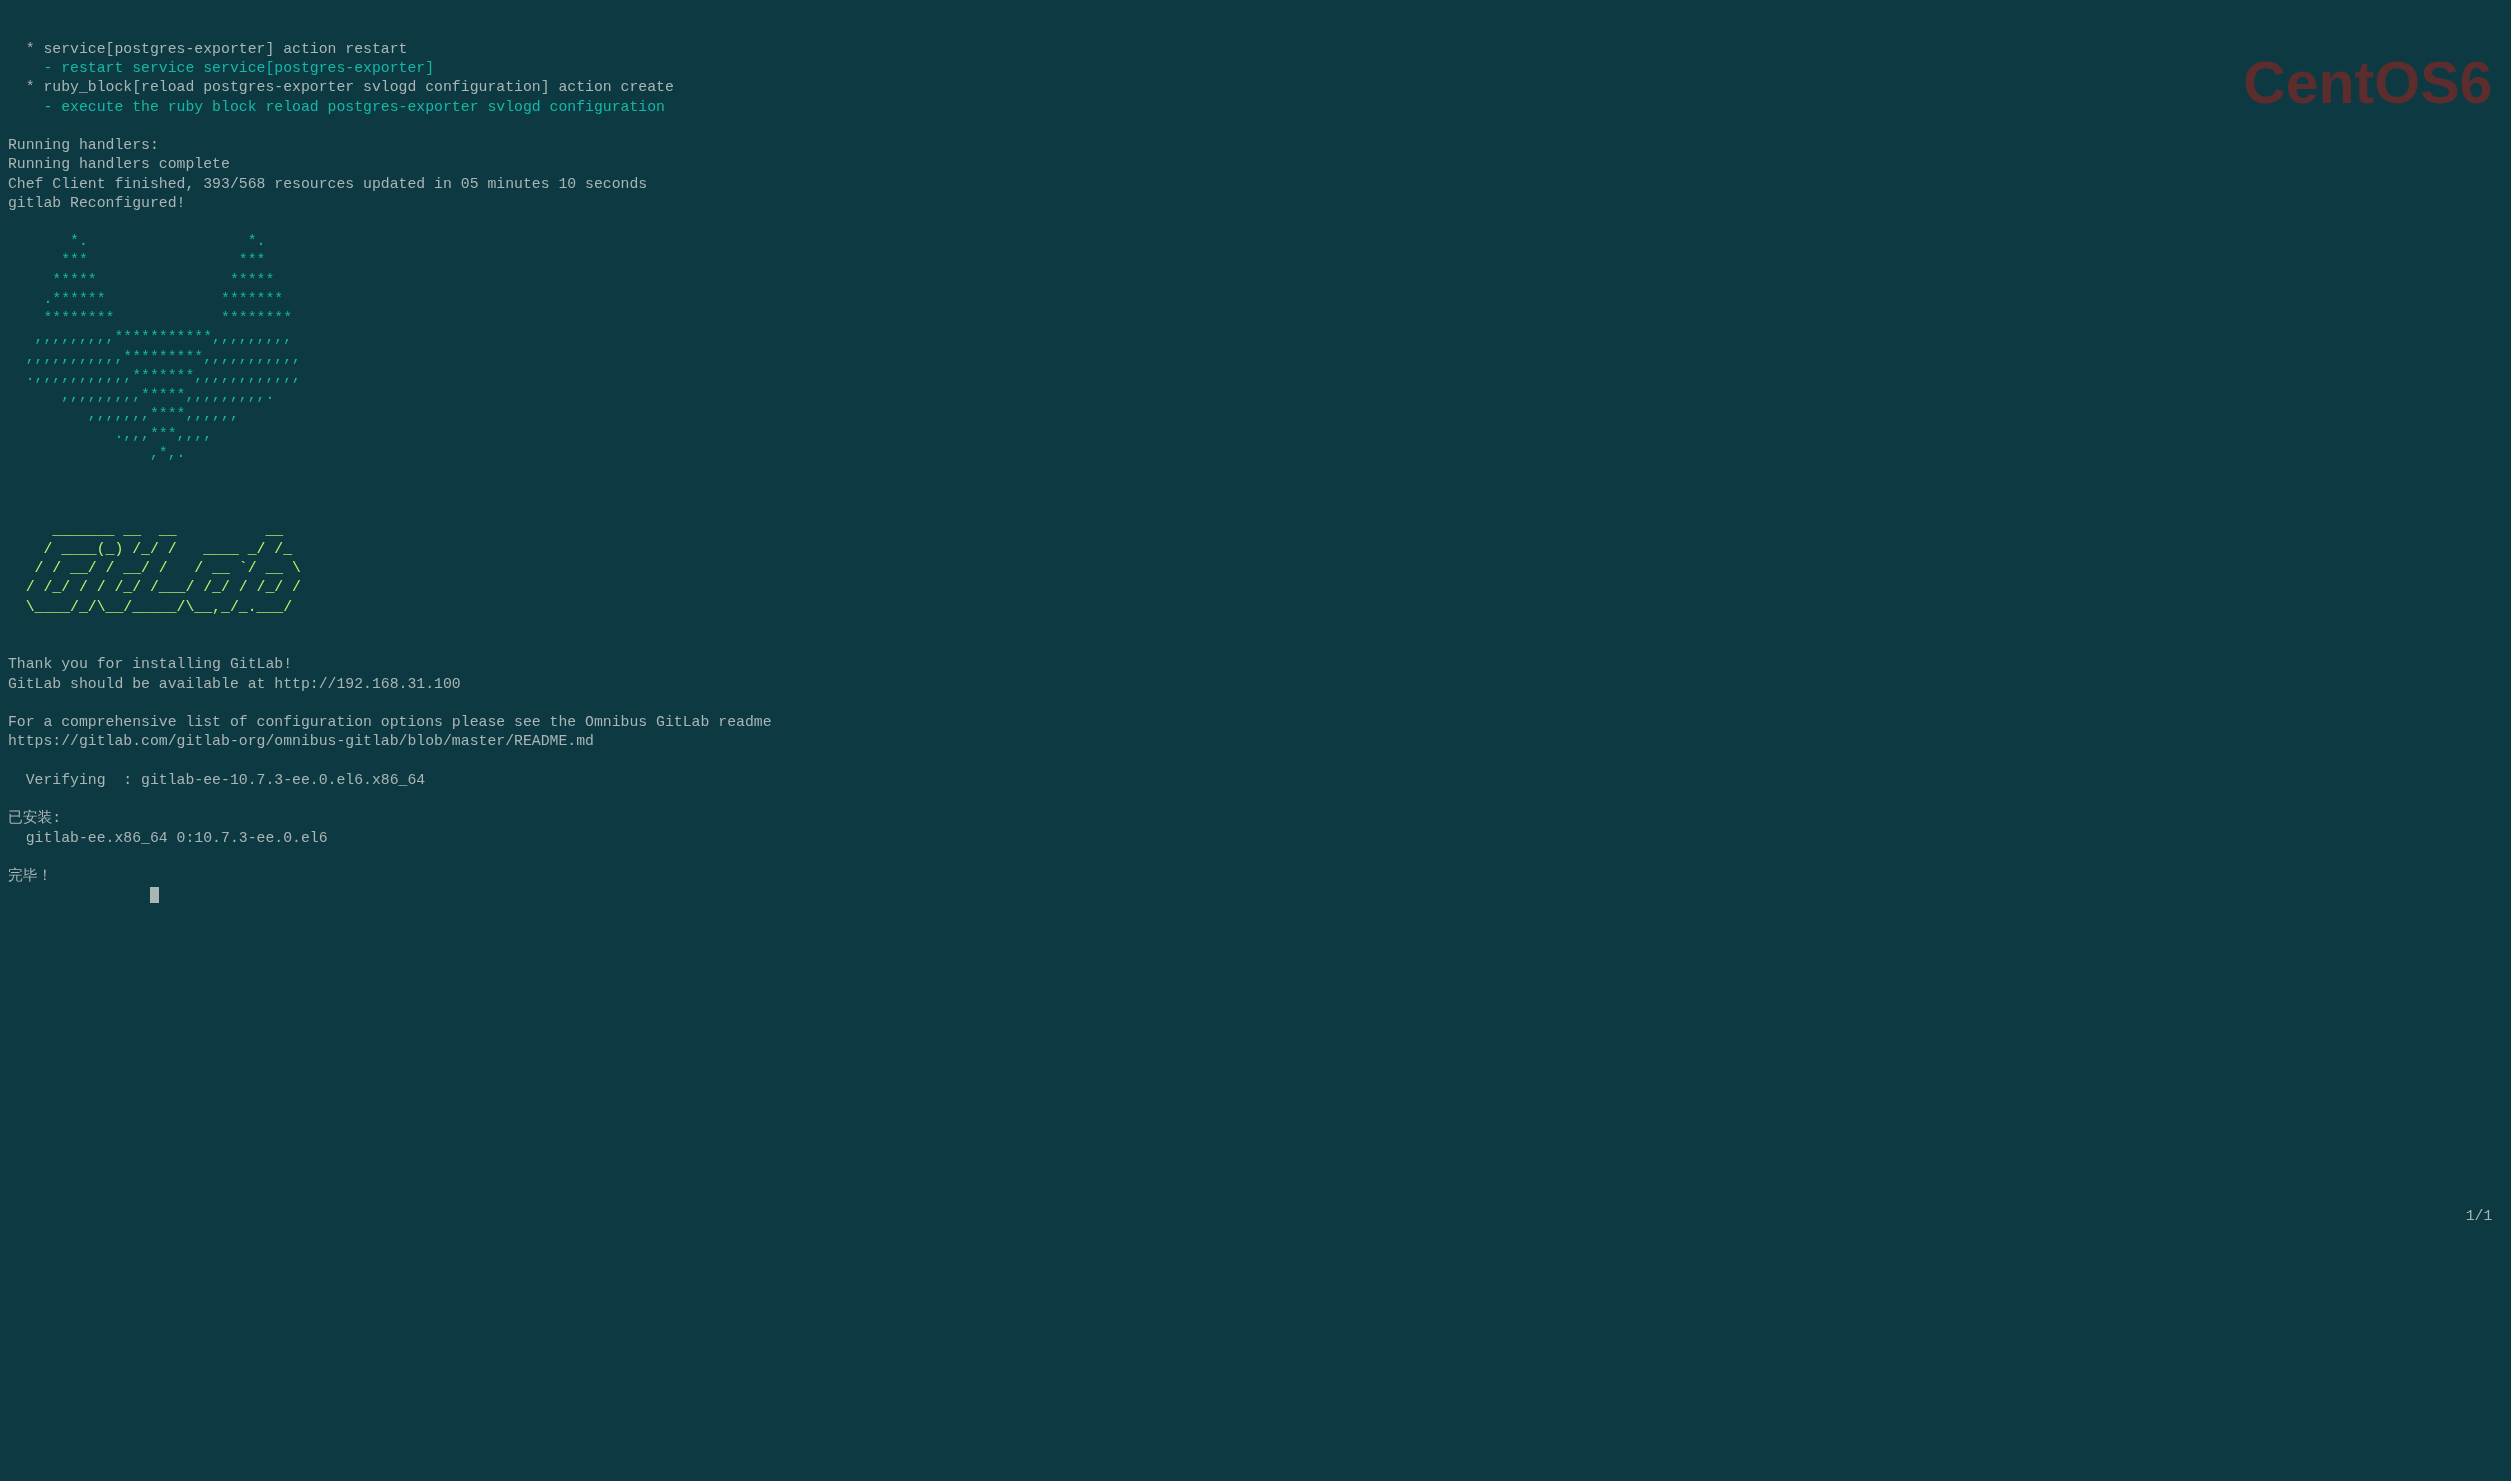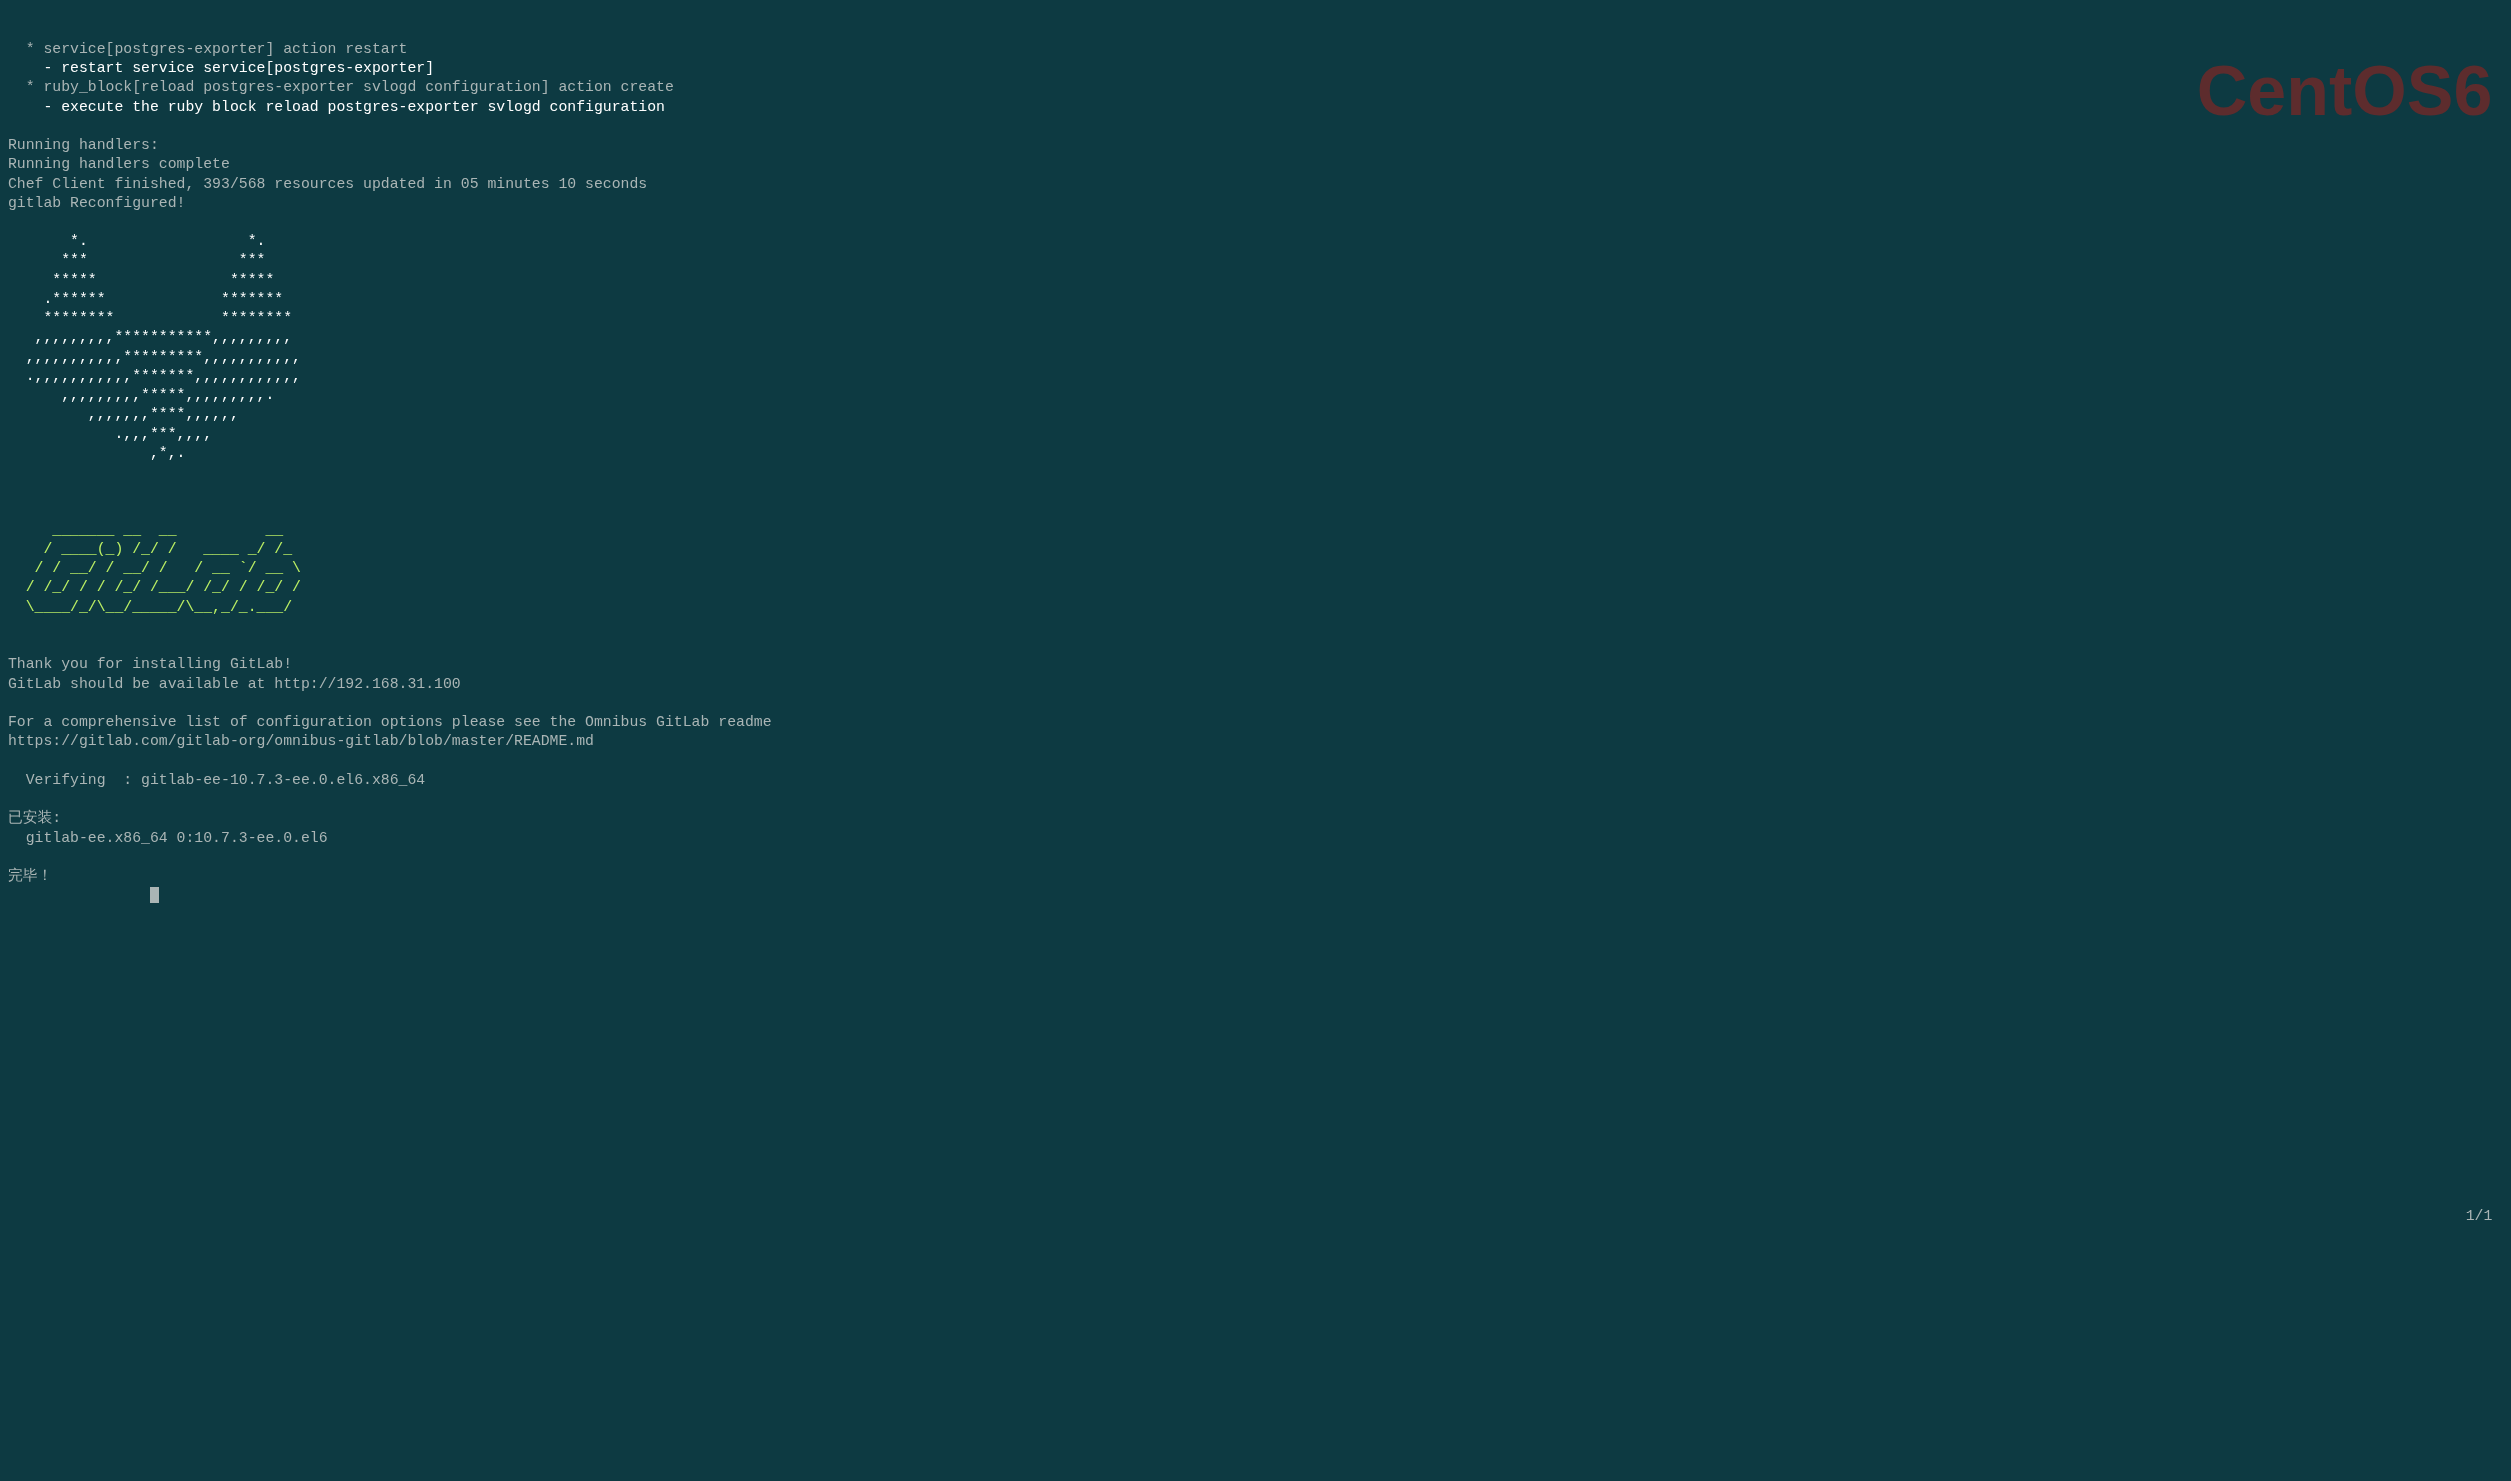--- a/index.html
+++ b/index.html
@@ -10,29 +10,29 @@
     font-size: 14.8px;
     line-height: 1.3;
     padding: 7.9px;
     width: 2512px;
     height: 1482px;
     position: relative;
     overflow: hidden;
   }
   .terminal { white-space: pre; margin-top: 32px; }
   .gray { color: #aab5b5; }
-  .yellow { color: #ffffff; }
+  .yellow { color: #14b8a6; }
   .red { color: #bef264; }
   .watermark {
     position: absolute;
     top: 39px;
     right: 19.7px;
     text-align: center;
     color: #6b2a2a;
-    font-size: 70px;
+    font-size: 59px;
     font-weight: bold;
     line-height: 1.5;
     font-family: Arial, sans-serif;
     opacity: 0.85;
   }
   .ratio {
     position: absolute;
     right: 19.7px;
     top: 1207px;
     color: #aab5b5;

